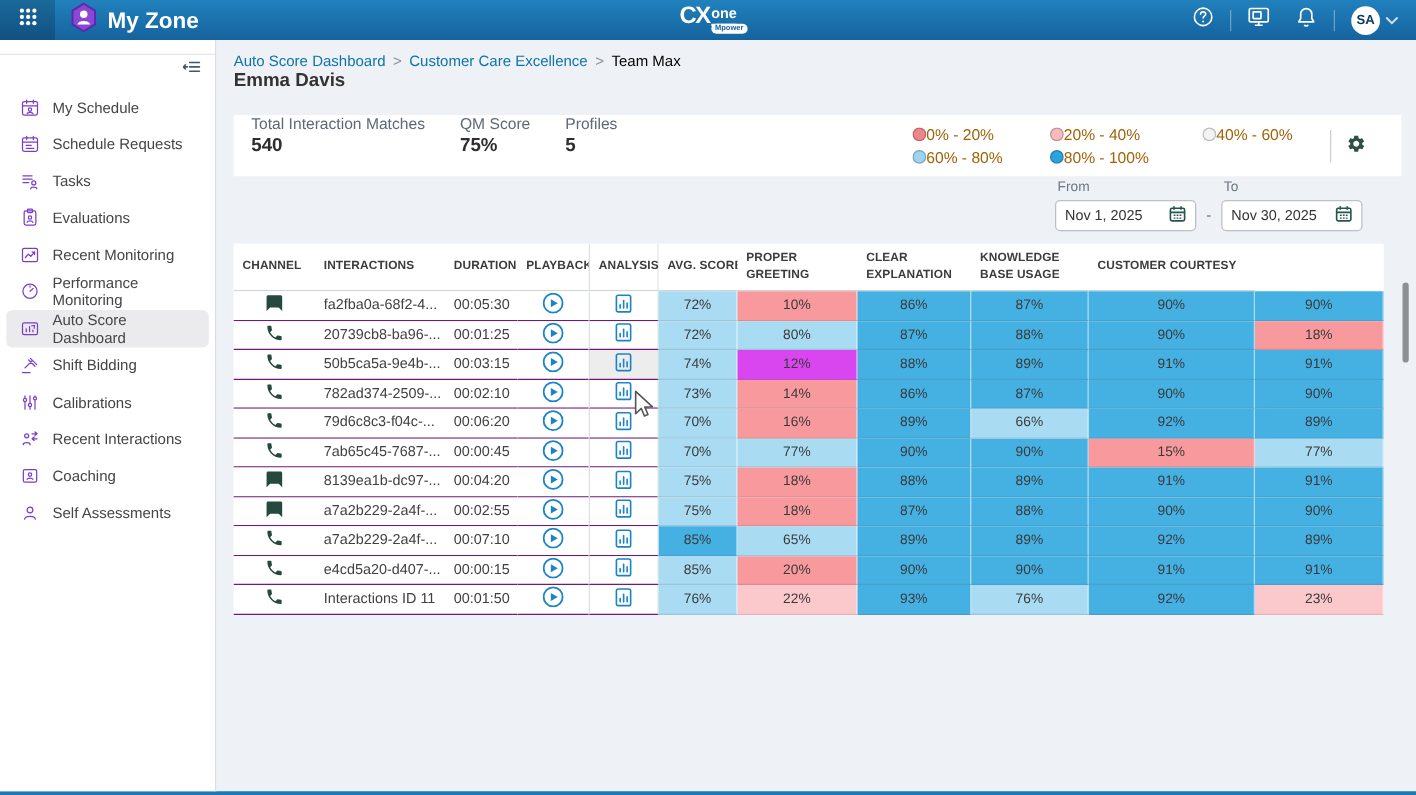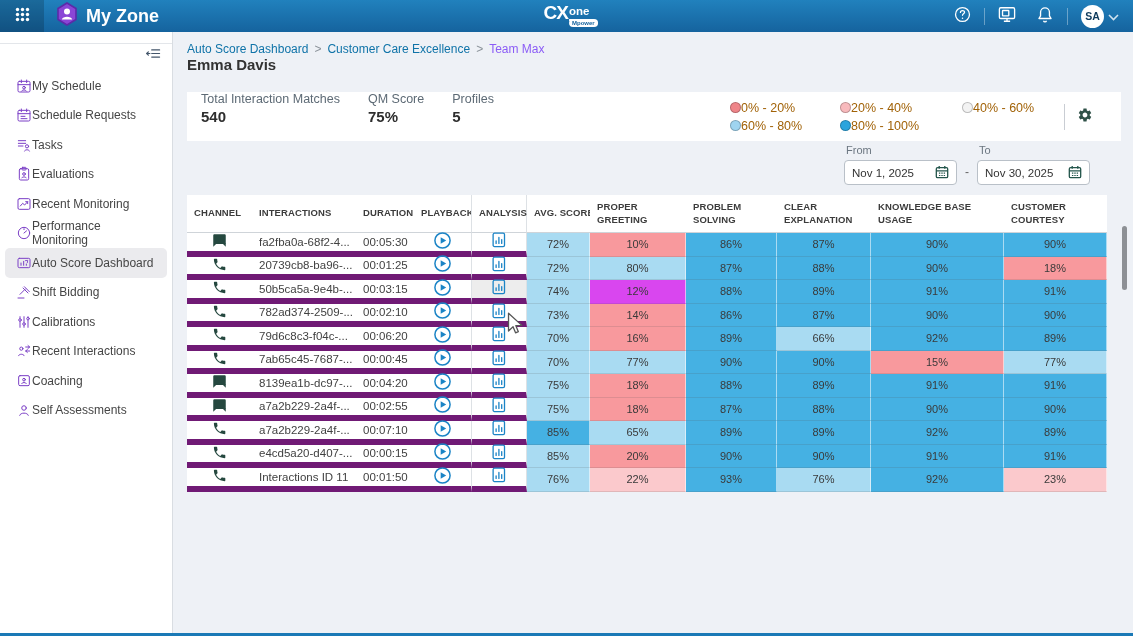--- a/index.html
+++ b/index.html
@@ -22,30 +22,30 @@
   .tb-btn{width:38px;height:100%;display:flex;align-items:center;justify-content:center;cursor:pointer;}
   .tb-sep{width:1px;height:17px;background:rgba(255,255,255,0.35);margin:0 3px;}
   .avatar{width:23px;height:23px;background:#fff;color:#0e3a5c;border-radius:50%;font-size:10.5px;font-weight:bold;display:flex;align-items:center;justify-content:center;margin:0 4px 0 10px;}
   .chev{display:flex;align-items:center;padding-right:4px;cursor:pointer;}
 
   
   .sidebar{position:absolute;top:32px;left:0;width:173px;bottom:3px;background:#fff;border-right:1px solid #d9dde2;z-index:10;}
   .collapse-row{height:26px;display:flex;justify-content:flex-end;align-items:center;padding-right:9px;border-top:1px solid #e3e6ea;margin-top:11px;}
   .collapse-row svg{margin-top:-13px;background:#fff;padding:0 2px;}
   .nav{padding-top:2px;}
-  .nav-item{height:29.5px;display:flex;align-items:center;padding:0 8px 0 10px;margin:0 5px;border-radius:5px;font-size:12px;color:#454545;cursor:pointer;}
+  .nav-item{height:29.5px;display:flex;align-items:center;gap:10px;padding:0 8px 0 10px;margin:0 5px;border-radius:5px;font-size:12px;color:#454545;cursor:pointer;}
   .nav-item.active{background:#ebebee;}
   .nav-ic{width:17px;height:17px;display:flex;align-items:center;justify-content:center;flex:none;}
 
   
   .content{position:absolute;left:174px;top:32px;right:0;bottom:3px;}
   .breadcrumb{position:absolute;top:10px;left:13px;font-size:12px;color:#6b7680;}
   .bc-link{color:#0f73a8;cursor:pointer;}
   .bc-sep{margin:0 6px;color:#8a9299;}
-  .bc-current{color:#8b5cf6;}
+  .bc-current{color:#000000;}
   .page-title{position:absolute;top:24px;left:13px;font-size:15px;font-weight:bold;color:#333;}
 
   .stats-card{position:absolute;top:60px;left:13px;width:934px;height:49px;background:#fff;display:flex;}
   .stats{display:flex;gap:28px;padding-left:14px;}
   .stat-label{font-size:12.5px;color:#5d6a75;margin-bottom:2px;}
   .stat-value{font-size:15px;font-weight:bold;color:#2e2e2e;}
   .legend-wrap{margin-left:auto;display:flex;align-items:center;gap:12px;padding-right:28px;}
   .legend{display:grid;grid-template-columns:90px 102px 90px;gap:4px 20px;}
   .legend-item{display:flex;align-items:center;gap:0;font-size:12.5px;color:#a16207;white-space:nowrap;}
   .legend-dot{width:11px;height:11px;border-radius:50%;border:1px solid rgba(0,0,0,0.22);flex:none;}
@@ -57,21 +57,21 @@
   .date-label{font-size:11px;color:#6b7680;margin:0 0 4px 2px;}
   .date-input{width:113px;height:25px;background:#fff;border:1px solid #b9c0c8;border-radius:4px;display:flex;align-items:center;justify-content:space-between;padding:0 7px;font-size:11.5px;color:#333;cursor:pointer;}
   .dash{font-size:12px;color:#666;padding-bottom:6px;}
 
   
   .tbl{position:absolute;top:163px;left:13px;width:920px;background:#fff;}
   .tr{display:grid;grid-template-columns:65px 104px 58px 57px 56px 63px 96px 91px 94px 133px 103px;}
   .th{height:38px;display:flex;align-items:center;font-size:9.5px;font-weight:bold;color:#3c3c3c;padding:0 7px;line-height:1.3;border-bottom:1px solid #cfd4d9;background:#fff;letter-spacing:0.1px;}
   .th.nowrap{white-space:nowrap;}
   .td{height:23.5px;display:flex;align-items:center;font-size:11.5px;color:#414141;}
-  .td.plain{border-bottom:6px solid #701a75;background:#fff;}
+  .td.plain{border-bottom:1px solid #701a75;background:#fff;}
   .td.center{justify-content:center;}
   .td.id-cell{padding-left:7px;}
   .td.score{justify-content:center;font-size:11px;color:#3a3a3a;border-bottom:1px solid rgba(80,80,80,0.16);border-right:1px solid rgba(255,255,255,0.55);}
   .analysis-col{border-left:1px solid #dde1e5 !important;border-right:1px solid #dde1e5 !important;}
   .hover-bg{background:#ededed !important;}
   .icon-btn{background:none;border:none;cursor:pointer;display:flex;align-items:center;justify-content:center;padding:0;}
 
   .table-scrollbar{position:absolute;left:1122px;top:226px;width:5px;height:64px;background:#8d9095;border-radius:3px;}
   .cursor{position:absolute;left:502px;top:311px;z-index:60;pointer-events:none;}
   .bottom-edge{position:absolute;left:0;right:0;bottom:0;height:3px;background:#1a79b6;}
@@ -377,21 +377,20 @@
 
     <div class="tbl" id="table">
         <div class="tr thead">
           <div class="th">CHANNEL</div>
           <div class="th">INTERACTIONS</div>
           <div class="th">DURATION</div>
           <div class="th">PLAYBACK</div>
           <div class="th analysis-col">ANALYSIS</div>
           <div class="th nowrap">AVG. SCORE %</div>
           <div class="th">PROPER GREETING</div>
-          <div class="th">PROBLEM SOLVING</div>
           <div class="th">CLEAR EXPLANATION</div>
           <div class="th">KNOWLEDGE BASE USAGE</div>
           <div class="th">CUSTOMER COURTESY</div>
         </div>
         <div class="tr">
           <div class="td plain center">
             <span><svg width="15" height="15" viewBox="0 0 24 24" fill="#25483f">
                 <path d="M20 2H4c-1.1 0-2 .9-2 2v18l4.5-4.5H20c1.1 0 2-.9 2-2V4c0-1.1-.9-2-2-2z"></path>
                 <path d="M22 22l-6-6h6z" fill="#25483f"></path>
               </svg></span>

